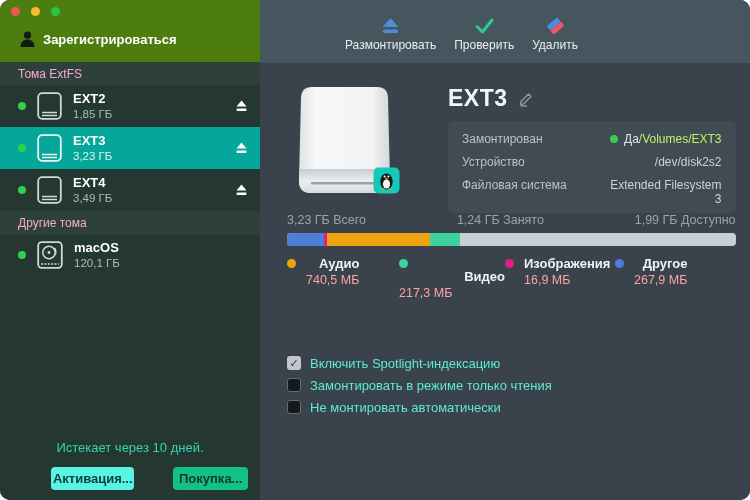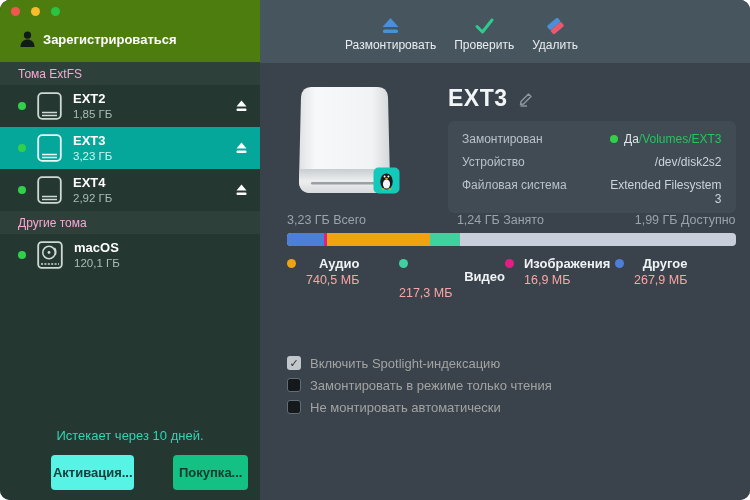--- a/index.html
+++ b/index.html
@@ -21,63 +21,63 @@
   .vol-icon { margin-left:11px; flex-shrink:0; display:flex; }
   .vol-text { margin-left:11px; flex:1; line-height:1.25; }
   .vol-name { color:#ffffff; font-size:13px; font-weight:bold; }
   .vol-size { color:#a9bdb7; font-size:11.5px; }
   .vol-row.selected .vol-size { color:#d9f4f0; }
   .eject-btn { width:14px; display:flex; justify-content:center; }
   .sb-spacer { flex:1; }
   .sb-footer { padding:8px 12px 10px; flex-shrink:0; }
   .expiry { color:#31d5b4; font-size:13px; text-align:center; margin-bottom:12px; }
   .sb-buttons { display:flex; justify-content:space-between; }
-  .btn { border:none; border-radius:4px; height:35px; font-size:13px; font-weight:bold; font-family:inherit; cursor:pointer;margin-left:39px; }
+  .btn { border:none; border-radius:4px; height:23px; font-size:13px; font-weight:bold; font-family:inherit; cursor:pointer;margin-left:39px; }
   .btn-activate { width:112px; background:#57f3e5; color:#11403c; }
   .btn-buy { width:100px; background:#12c183; color:#0b3a2d; }
 
   
   .main { flex:1; display:flex; flex-direction:column; background:#3a434b; }
   .toolbar { height:63px; background:#47555e; display:flex; align-items:center; padding-left:85px; gap:18px; flex-shrink:0; }
   .tool { display:flex; flex-direction:column; align-items:center; gap:3px; cursor:default; padding-top:6px; }
   .tool-label { color:#e9edf0; font-size:12px; }
   .content { flex:1; padding:22px 28px 0 27px; }
 
   .drive-header { display:flex; }
   .big-drive { position:relative; width:95px; height:117px; flex-shrink:0; margin-left:10px; }
   .drive-right { flex:1; margin-left:56px; }
   .title-row { display:flex; align-items:center; gap:10px; margin-bottom:9px; }
   .vol-title { color:#f2f5f7; font-size:23px; font-weight:bold; letter-spacing:0.5px; }
   .info-panel { background:#414b54; border-radius:6px; padding:11px 14px 12px; }
   .info-row { display:flex; align-items:flex-start; height:23px; font-size:12px; }
   .info-label { color:#b9c2c9; width:148px; flex-shrink:0; }
   .info-status { display:flex; align-items:center; gap:6px; color:#dfe5e9; }
   .info-value { flex:1; text-align:right; color:#ccd3d9; }
-  .info-value.link { color:#22c55e; }
+  .info-value.link { color:#bef264; }
 
   .capacity { }
   .cap-labels { display:flex; font-size:12.5px; color:#98a3ab; margin-bottom:6px; }
   .cap-labels .mid { flex:1; text-align:center; }
   .cap-bar { height:13px; background:#c9cfda; border-radius:4px; overflow:hidden; display:flex; }
   .seg { height:100%; }
   .legend { display:flex; margin-top:9px; }
   .legend-item { display:flex; }
   .legend-item:nth-child(1){ width:112px; }
   .legend-item:nth-child(2){ width:106px;flex-direction:column; }
   .legend-item:nth-child(3){ width:110px; }
   .legend-dot { width:9px; height:9px; border-radius:50%; margin:4px 10px 0 0; flex-shrink:0; }
   .legend-label { color:#f0f3f5; font-size:13px; font-weight:bold; line-height:1.35;text-align:right; }
   .legend-value { color:#fca5a5; font-size:12.5px; }
 
   .options { margin-top:56px; }
   .opt-row { display:flex; align-items:center; margin-bottom:7px; cursor:default; }
   .checkbox { width:14px; height:14px; border-radius:3px; margin-right:9px; display:flex; align-items:center; justify-content:center; flex-shrink:0; }
   .checkbox.checked { background:#c2c7cc; color:#2b3136; font-size:11px; font-weight:bold; }
   .checkbox.unchecked { background:#15191c; border:1px solid #636d75; }
-  .opt-label { color:#a3a3a3; font-size:13px; }
+  .opt-label { color:#5eead4; font-size:13px; }
 </style>
 </head>
 <body>
 
 <div id="window">
 
   <div class="sidebar">
     <div class="sb-header">
       <div class="traffic">
         <div class="light" id="light-close" style="background: rgb(242, 87, 79);"></div>
@@ -145,21 +145,21 @@
       <div class="status-dot"></div>
       <span class="vol-icon">
         <svg width="25" height="28" viewBox="0 0 25 28">
             <rect x="1.2" y="1.2" width="22.6" height="25.6" rx="4" fill="none" stroke="#cfd9d5" stroke-width="1.8"></rect>
             <line x1="5" y1="20.5" x2="20" y2="20.5" stroke="#cfd9d5" stroke-width="1.6"></line>
             <line x1="5" y1="23.5" x2="20" y2="23.5" stroke="#cfd9d5" stroke-width="1.6"></line>
           </svg>
       </span>
       <div class="vol-text">
         <div class="vol-name">EXT4</div>
-        <div class="vol-size">2,92 ГБ</div>
+        <div class="vol-size">3,49 ГБ</div>
       </div>
       <span class="eject-btn">
         <svg width="11" height="12" viewBox="0 0 11 12">
             <path d="M5.5 0.5 L10.5 6.5 H0.5 Z" fill="#ffffff"></path>
             <rect x="0.5" y="8.5" width="10" height="2.4" rx="1" fill="#ffffff"></rect>
           </svg>
       </span>
     </div>
 
     <div class="section-strip">

